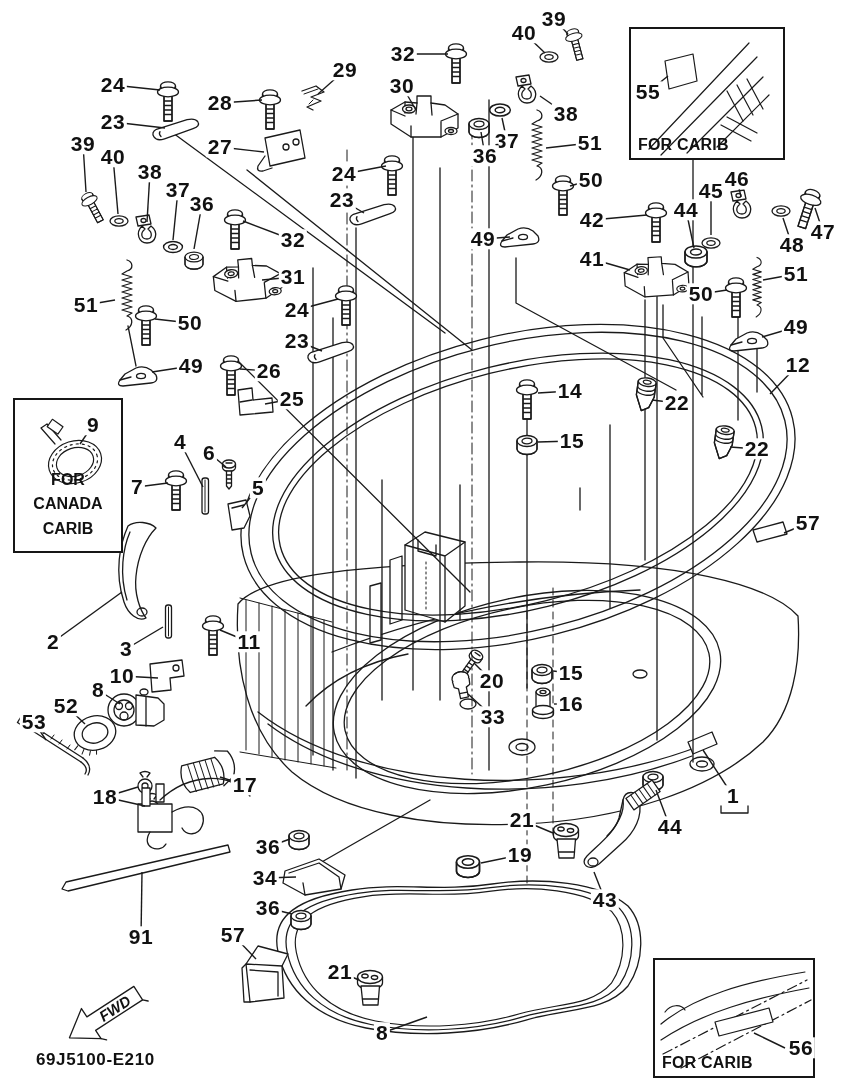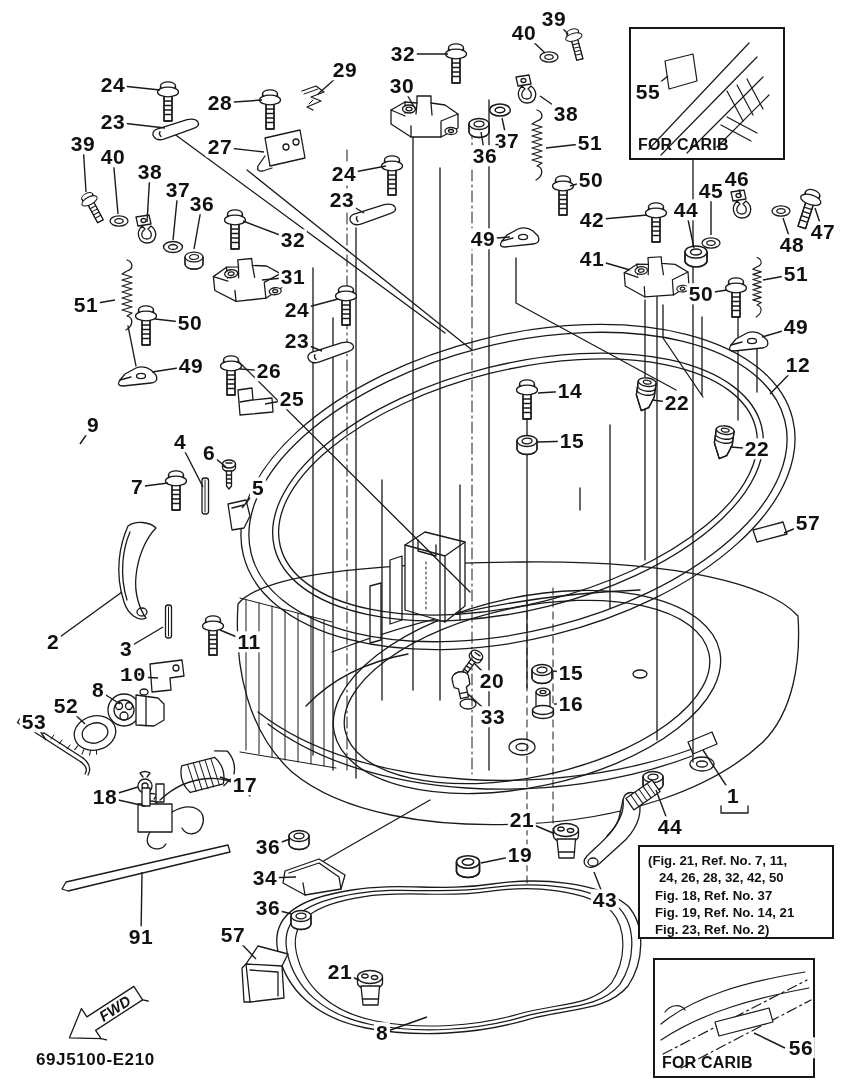--- a/index.html
+++ b/index.html
@@ -335,28 +335,36 @@
 
   <div class="inset" id="box-carib-top">
     <svg class="miniart" width="152" height="129" viewBox="0 0 152 129">
       <path d="M18,120 L118,14 M30,126 L126,28 M56,124 L132,48 M86,118 L138,66"></path>
       <path class="thin" d="M96,62 L112,92 M106,56 L122,86 M116,50 L132,80 M90,96 L120,112 M96,88 L126,104"></path>
       <path class="wf" d="M34,32 L62,25 L66,52 L38,60 Z"></path>
     </svg>
     <span class="inset-caption">FOR CARIB</span>
   </div>
 
-
-  <div class="inset" id="box-ref">
-    <div class="l1">(Fig. 21, Ref. No. 7, 11,</div>
-    <div class="l2">24, 26, 28, 32, 42, 50</div>
-    <div class="l3">Fig. 18, Ref. No. 37</div>
-    <div class="l4">Fig. 19, Ref. No. 14, 21</div>
-    <div class="l5">Fig. 23, Ref. No. 2)</div>
+  <div class="inset" id="box-canada">
+    <svg class="miniart" width="106" height="151" viewBox="0 0 106 151">
+      <g transform="rotate(-18 60 62)">
+        <ellipse cx="60" cy="62" rx="27" ry="21"></ellipse>
+        <ellipse cx="60" cy="62" rx="19" ry="14"></ellipse>
+        <ellipse class="thin" cx="60" cy="62" rx="23" ry="17.5" stroke-dasharray="2 4"></ellipse>
+      </g>
+      <path d="M40,44 L26,28 M46,40 L32,24 M26,28 L32,24"></path>
+      <rect class="wf" x="34" y="22" width="13" height="9" transform="rotate(35 40 26)"></rect>
+    </svg>
+    <div class="caption-center">
+      <div>FOR CANADA</div>
+      <div>CARIB</div>
+    </div>
   </div>
+
 
   <div class="inset" id="box-carib-bottom">
     <svg class="miniart" width="158" height="116" viewBox="0 0 158 116">
       <path class="dd" d="M8,94 L152,20 M26,108 L156,40"></path>
       <path d="M6,64 C40,36 90,22 150,12 M6,80 C48,52 100,38 154,28"></path>
       <path d="M10,52 C16,44 26,44 30,50"></path>
       <path class="wf" d="M60,62 L114,48 L118,62 L64,76 Z"></path>
     </svg>
     <span class="inset-caption">FOR CARIB</span>
   </div>
@@ -494,21 +502,21 @@
       <span class="callout" style="left: 757px; top: 449px;">22</span>
       <span class="callout" style="left: 808px; top: 523px;">57</span>
       <span class="callout" style="left: 93px; top: 425px;">9</span>
       <span class="callout" style="left: 137px; top: 487px;">7</span>
       <span class="callout" style="left: 180px; top: 442px;">4</span>
       <span class="callout" style="left: 209px; top: 453px;">6</span>
       <span class="callout" style="left: 258px; top: 488px;">5</span>
       <span class="callout" style="left: 53px; top: 642px;">2</span>
       <span class="callout" style="left: 126px; top: 649px;">3</span>
       <span class="callout" style="left: 249px; top: 642px;">11</span>
-      <span class="callout" style="left: 133px; top: 676px; font-family: Liberation Mono, monospace;">10</span>
+      <span class="callout" style="left: 122px; top: 676px;">10</span>
       <span class="callout" style="left: 98px; top: 690px;">8</span>
       <span class="callout" style="left: 66px; top: 706px;">52</span>
       <span class="callout" style="left: 34px; top: 722px;">53</span>
       <span class="callout" style="left: 105px; top: 797px;">18</span>
       <span class="callout" style="left: 245px; top: 785px;">17</span>
       <span class="callout" style="left: 141px; top: 937px;">91</span>
       <span class="callout" style="left: 492px; top: 681px;">20</span>
       <span class="callout" style="left: 493px; top: 717px;">33</span>
       <span class="callout" style="left: 571px; top: 673px;">15</span>
       <span class="callout" style="left: 571px; top: 704px;">16</span>

